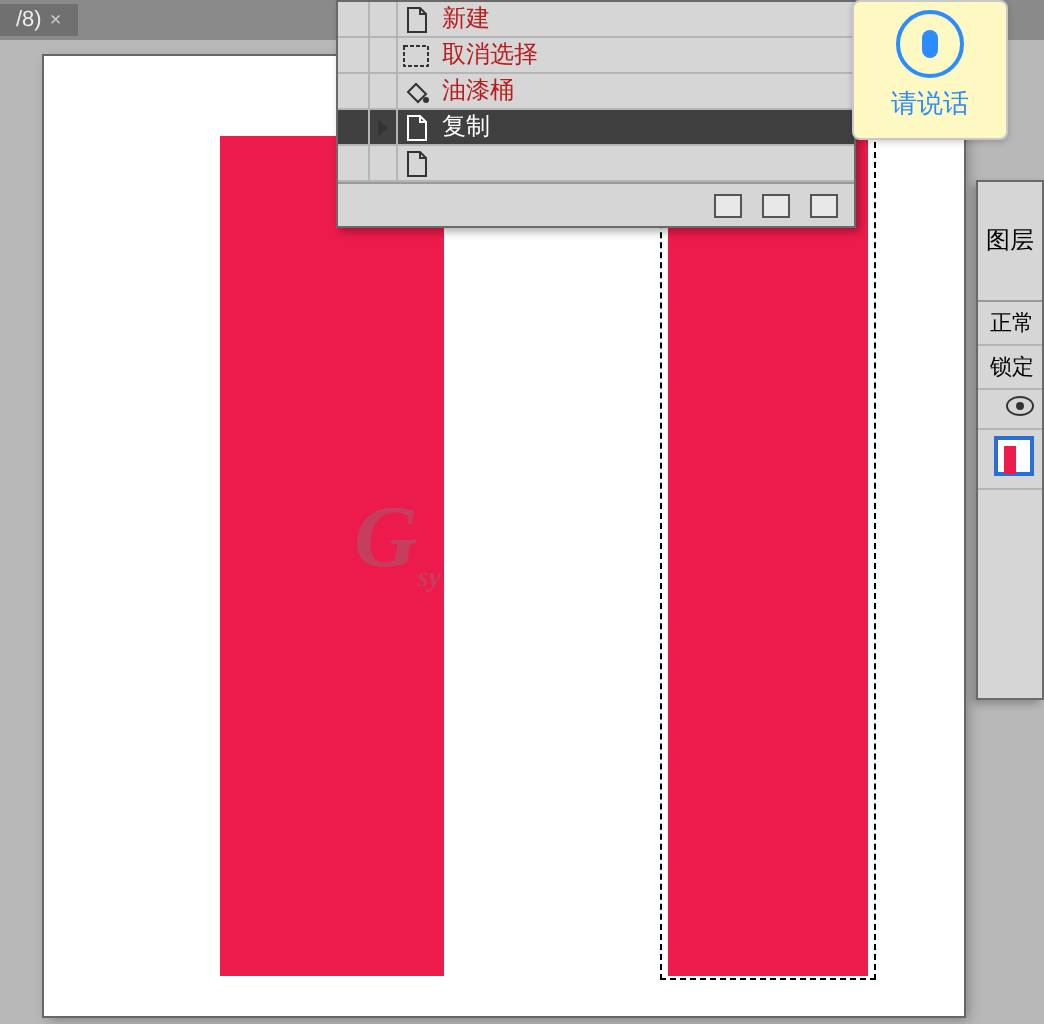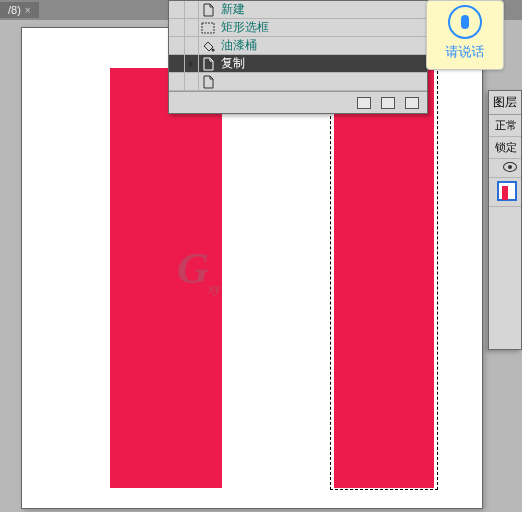--- a/index.html
+++ b/index.html
@@ -76,21 +76,21 @@
     background: #d6d6d6;
     border: 1px solid #6a6a6a;
     box-shadow: 2px 2px 4px rgba(0,0,0,0.3);
   }
   .history-row {
     display: flex;
     align-items: center;
     height: 18px;
     border-bottom: 1px solid #b5b5b5;
     font-size: 12px;
-    color: #0f766e;
+    color: #b91c1c;
   }
   .history-row.selected {
     background: #404040;
     color: #fff;
   }
   .history-row.disabled { color: #9a9a9a; font-style: italic; }
   .hr-col-toggle {
     width: 16px; height: 100%;
     border-right: 1px solid #b5b5b5;
   }
@@ -159,21 +159,21 @@
     width:34px; height:260px;
     background:#d6d6d6;
     border:1px solid #6a6a6a;
     box-shadow:-2px 2px 4px rgba(0,0,0,.25);
     overflow:hidden;
   }
   .layers-title {
     background:#d6d6d6;
     border-bottom:1px solid #999;
     font-size:12px;
-    padding:3px 4px;
+    padding:21px 4px;
     white-space:nowrap;
   }
   .layers-row {
     border-bottom:1px solid #b5b5b5;
     padding:3px 4px;
     font-size:11px;
     white-space:nowrap;
     text-align:right;
   }
   .eye {
@@ -236,21 +236,21 @@
           <div class="hr-label">新建</div>
         </div>
         <div class="history-row">
           <div class="hr-col-toggle"></div>
           <div class="hr-col-indent"></div>
           <div class="hr-icon">
             <svg width="14" height="12">
               <rect x="1" y="1" width="12" height="10" fill="none" stroke="#333" stroke-dasharray="2,1"></rect>
             </svg>
           </div>
-          <div class="hr-label">矩形选框</div>
+          <div class="hr-label">取消选择</div>
         </div>
         <div class="history-row">
           <div class="hr-col-toggle"></div>
           <div class="hr-col-indent"></div>
           <div class="hr-icon">
             <svg width="14" height="12">
               <path d="M3 6 L7 2 L12 7 L8 11 Z" fill="none" stroke="#333"></path>
               <circle cx="12" cy="10" r="1.5" fill="#333"></circle>
             </svg>
           </div>

